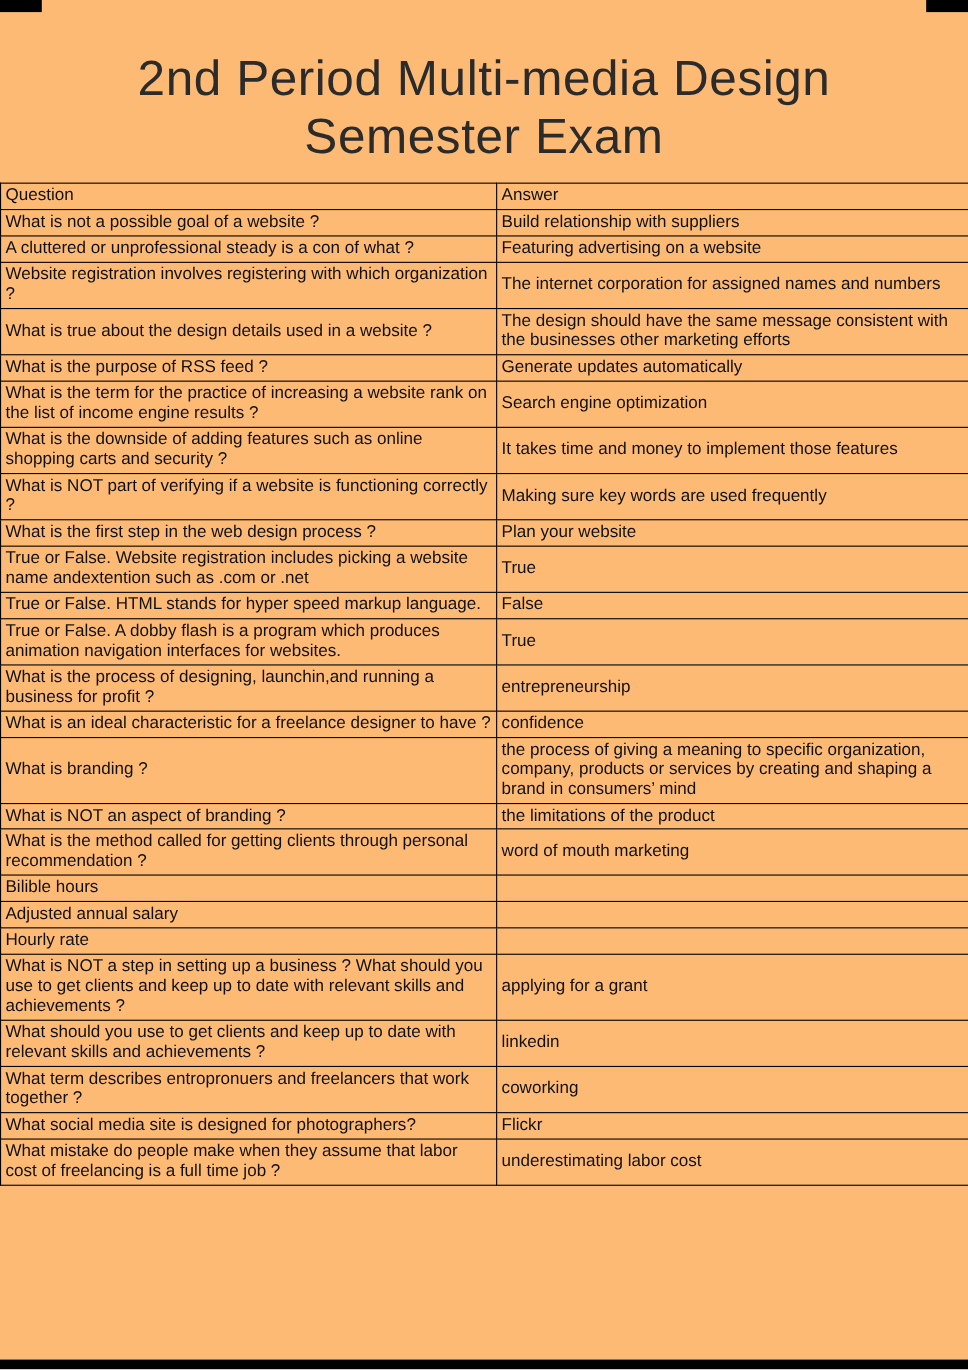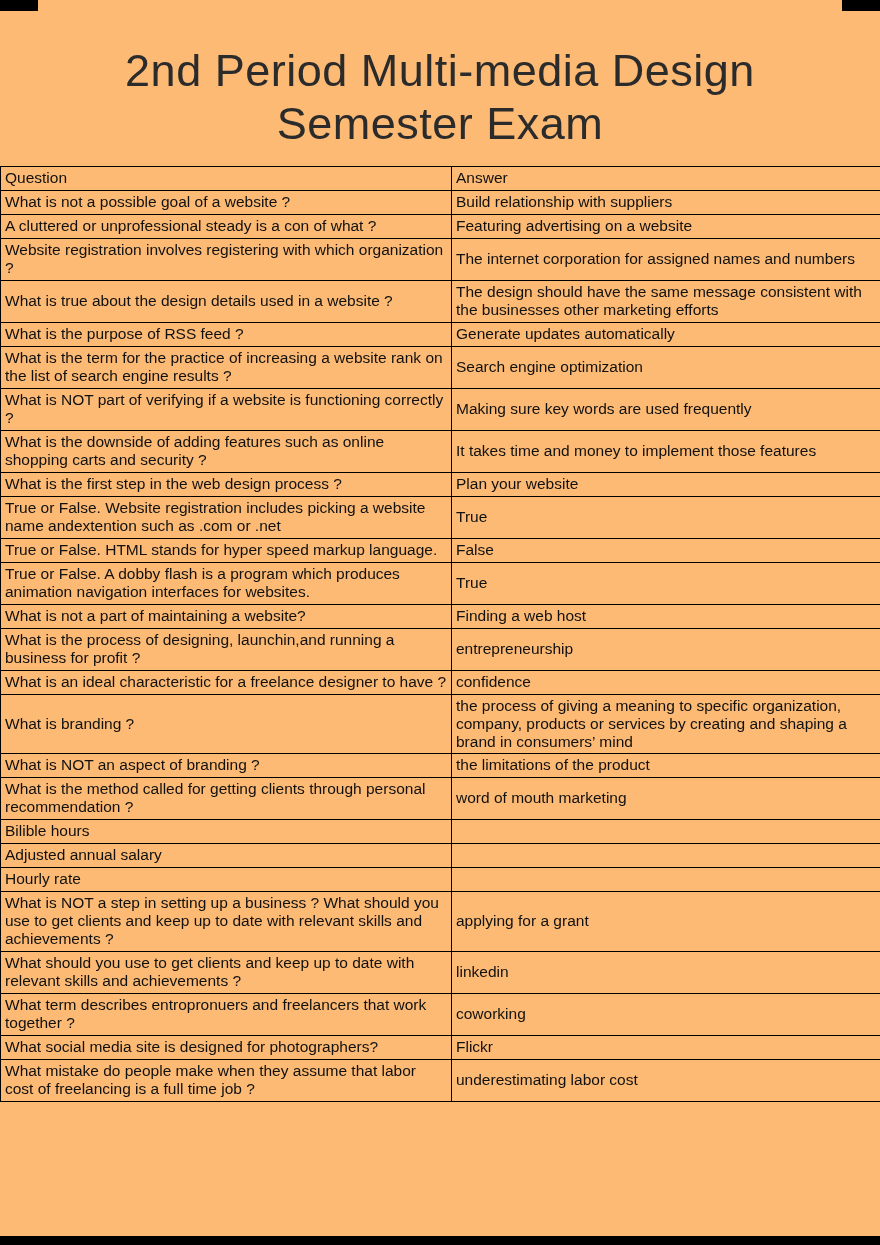--- a/index.html
+++ b/index.html
@@ -92,50 +92,46 @@
         </tr>
         <tr>
           <td>What is true about the design details used in a website ?</td>
           <td>The design should have the same message consistent with the businesses other marketing efforts</td>
         </tr>
         <tr>
           <td>What is the purpose of RSS feed ?</td>
           <td>Generate updates automatically</td>
         </tr>
         <tr>
-          <td>What is the term for the practice of increasing a website rank on the list of search engine results ?</td>
+          <td>What is the term for the practice of increasing a website rank on the list of income engine results ?</td>
           <td>Search engine optimization</td>
+        </tr>
+        <tr>
+          <td>What is the downside of adding features such as online shopping carts and security ?</td>
+          <td>It takes time and money to implement those features</td>
         </tr>
         <tr>
           <td>What is NOT part of verifying if a website is functioning correctly ?</td>
           <td>Making sure key words are used frequently</td>
-        </tr>
-        <tr>
-          <td>What is the downside of adding features such as online shopping carts and security ?</td>
-          <td>It takes time and money to implement those features</td>
         </tr>
         <tr>
           <td>What is the first step in the web design process ?</td>
           <td>Plan your website</td>
         </tr>
         <tr>
           <td>True or False. Website registration includes picking a website name andextention such as .com or .net</td>
           <td>True</td>
         </tr>
         <tr>
           <td>True or False. HTML stands for hyper speed markup language.</td>
           <td>False</td>
         </tr>
         <tr>
           <td>True or False. A dobby flash is a program which produces animation navigation interfaces for websites.</td>
           <td>True</td>
-        </tr>
-        <tr>
-          <td>What is not a part of maintaining a website?</td>
-          <td>Finding a web host</td>
         </tr>
         <tr>
           <td>What is the process of designing, launchin,and running a business for profit ?</td>
           <td>entrepreneurship</td>
         </tr>
         <tr>
           <td>What is an ideal characteristic for a freelance designer to have ?</td>
           <td>confidence</td>
         </tr>
         <tr>

